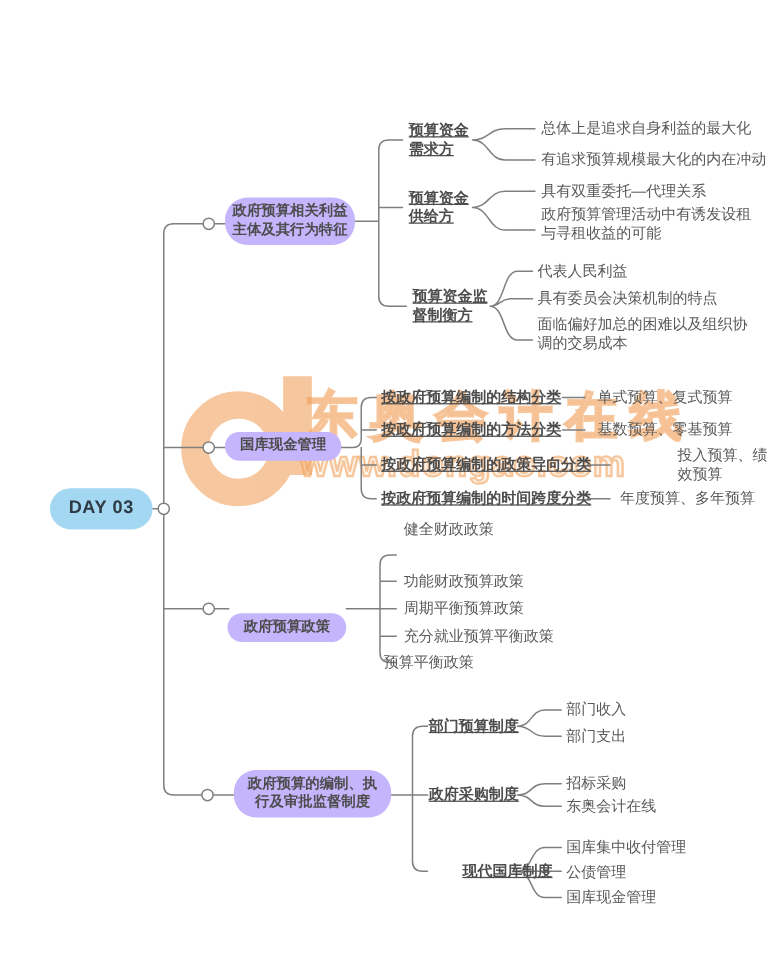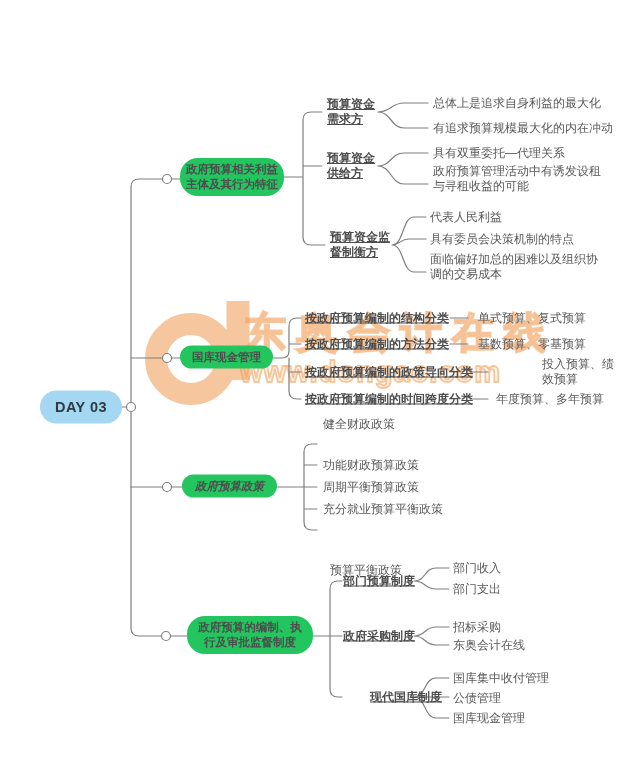--- a/index.html
+++ b/index.html
@@ -4,21 +4,21 @@
 <style>
   html,body{margin:0;padding:0;}
   body{
     width:624px;height:768px;position:relative;background:#ffffff;
     font-family:"Liberation Sans","DejaVu Sans",sans-serif;overflow:hidden;
   }
   .abs{position:absolute;transform:translateY(-50%);}
   
   .pill{
     display:flex;align-items:center;justify-content:center;text-align:center;
-    background:#22c55e;color:#4D4D4D;font-weight:bold;font-size:11.5px;line-height:15px;
+    background:#c4b5fd;color:#4D4D4D;font-weight:bold;font-size:11.5px;line-height:15px;
     border-radius:18px;padding:4px 6px;box-sizing:border-box;white-space:pre-line;
   }
   .pill-root{
     background:#A3D7F2;color:#2E3A44;font-weight:bold;font-size:14.5px;
     border-radius:17px;letter-spacing:.5px;
   }
   .sublabel{
     color:#4D4D4D;font-weight:bold;font-size:12px;line-height:15px;white-space:pre-line;text-decoration:underline;
   }
   .leaf{
@@ -83,21 +83,21 @@
   </g>
 </svg>
 
 <div class="layer-text" style="position:absolute;left:0;top:0;width:624px;height:768px;">
 
   <div class="abs pill pill-root" style="left:40px;top:407px;width:82px;height:33px;">DAY 03</div>
 
   <div class="abs pill" style="left:180px;top:177px;width:104px;">政府预算相关利益
 主体及其行为特征</div>
   <div class="abs pill" style="left:180px;top:357px;width:93px;">国库现金管理</div>
-  <div class="abs pill" style="left:182px;top:486px;width:95px;font-style:italic;">政府预算政策</div>
+  <div class="abs pill" style="left:182px;top:502px;width:95px;">政府预算政策</div>
   <div class="abs pill" style="left:187px;top:635px;width:126px;">政府预算的编制、执
 行及审批监督制度</div>
 
   <div class="abs sublabel" style="left:327px;top:112px;">预算资金
 需求方</div>
   <div class="abs leaf" style="left:433px;top:103px;">总体上是追求自身利益的最大化</div>
   <div class="abs leaf" style="left:433px;top:128px;">有追求预算规模最大化的内在冲动</div>
 
   <div class="abs sublabel" style="left:327px;top:166px;">预算资金
 供给方</div>
@@ -118,21 +118,21 @@
   <div class="abs leaf" style="left:478px;top:344px;">基数预算、零基预算</div>
   <div class="abs sublabel" style="left:305px;top:372px;">按政府预算编制的政策导向分类</div>
   <div class="abs leaf" style="left:496px;top:372px;margin-left:46px;">投入预算、绩效预算</div>
   <div class="abs sublabel" style="left:305px;top:399px;">按政府预算编制的时间跨度分类</div>
   <div class="abs leaf" style="left:496px;top:399px;">年度预算、多年预算</div>
 
   <div class="abs leaf" style="left:323px;top:424px;">健全财政政策</div>
   <div class="abs leaf" style="left:323px;top:465px;">功能财政预算政策</div>
   <div class="abs leaf" style="left:323px;top:487px;">周期平衡预算政策</div>
   <div class="abs leaf" style="left:323px;top:509px;">充分就业预算平衡政策</div>
-  <div class="abs leaf" style="left:330px;top:530px;margin-top:40px;">预算平衡政策</div>
+  <div class="abs leaf" style="left:307px;top:530px;">预算平衡政策</div>
 
   <div class="abs sublabel" style="left:343px;top:581px;">部门预算制度</div>
   <div class="abs leaf" style="left:453px;top:568px;">部门收入</div>
   <div class="abs leaf" style="left:453px;top:589px;">部门支出</div>
 
   <div class="abs sublabel" style="left:343px;top:636px;">政府采购制度</div>
   <div class="abs leaf" style="left:453px;top:627px;">招标采购</div>
   <div class="abs leaf" style="left:453px;top:645px;">东奥会计在线</div>
 
   <div class="abs sublabel" style="left:343px;top:697px;margin-left:27px;">现代国库制度</div>

